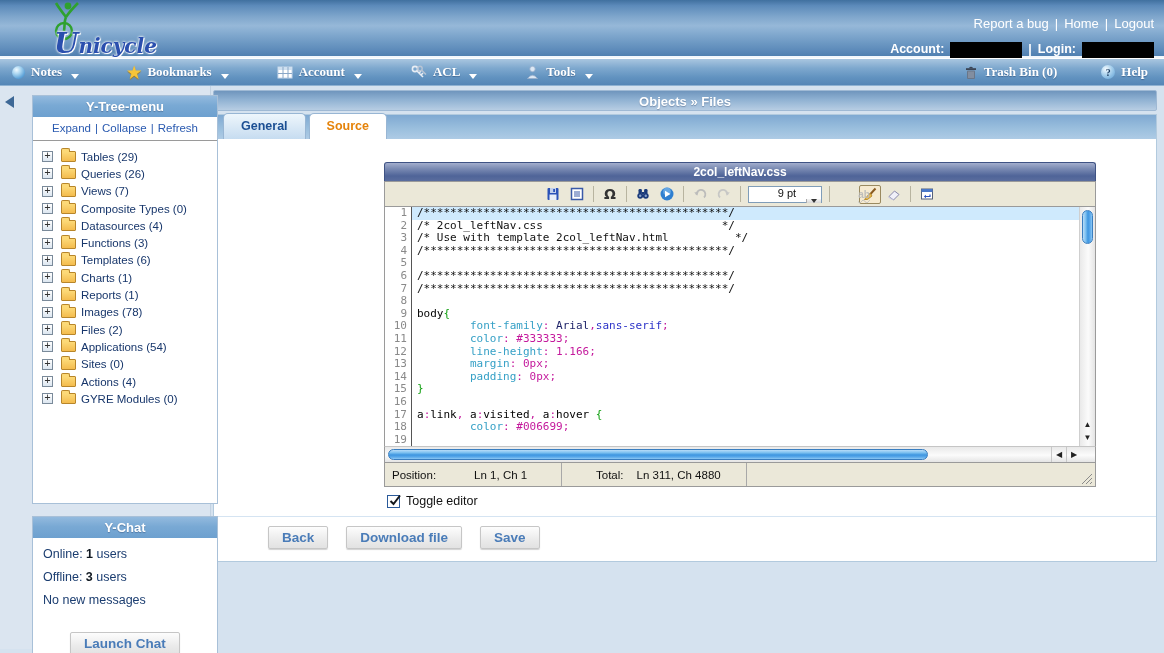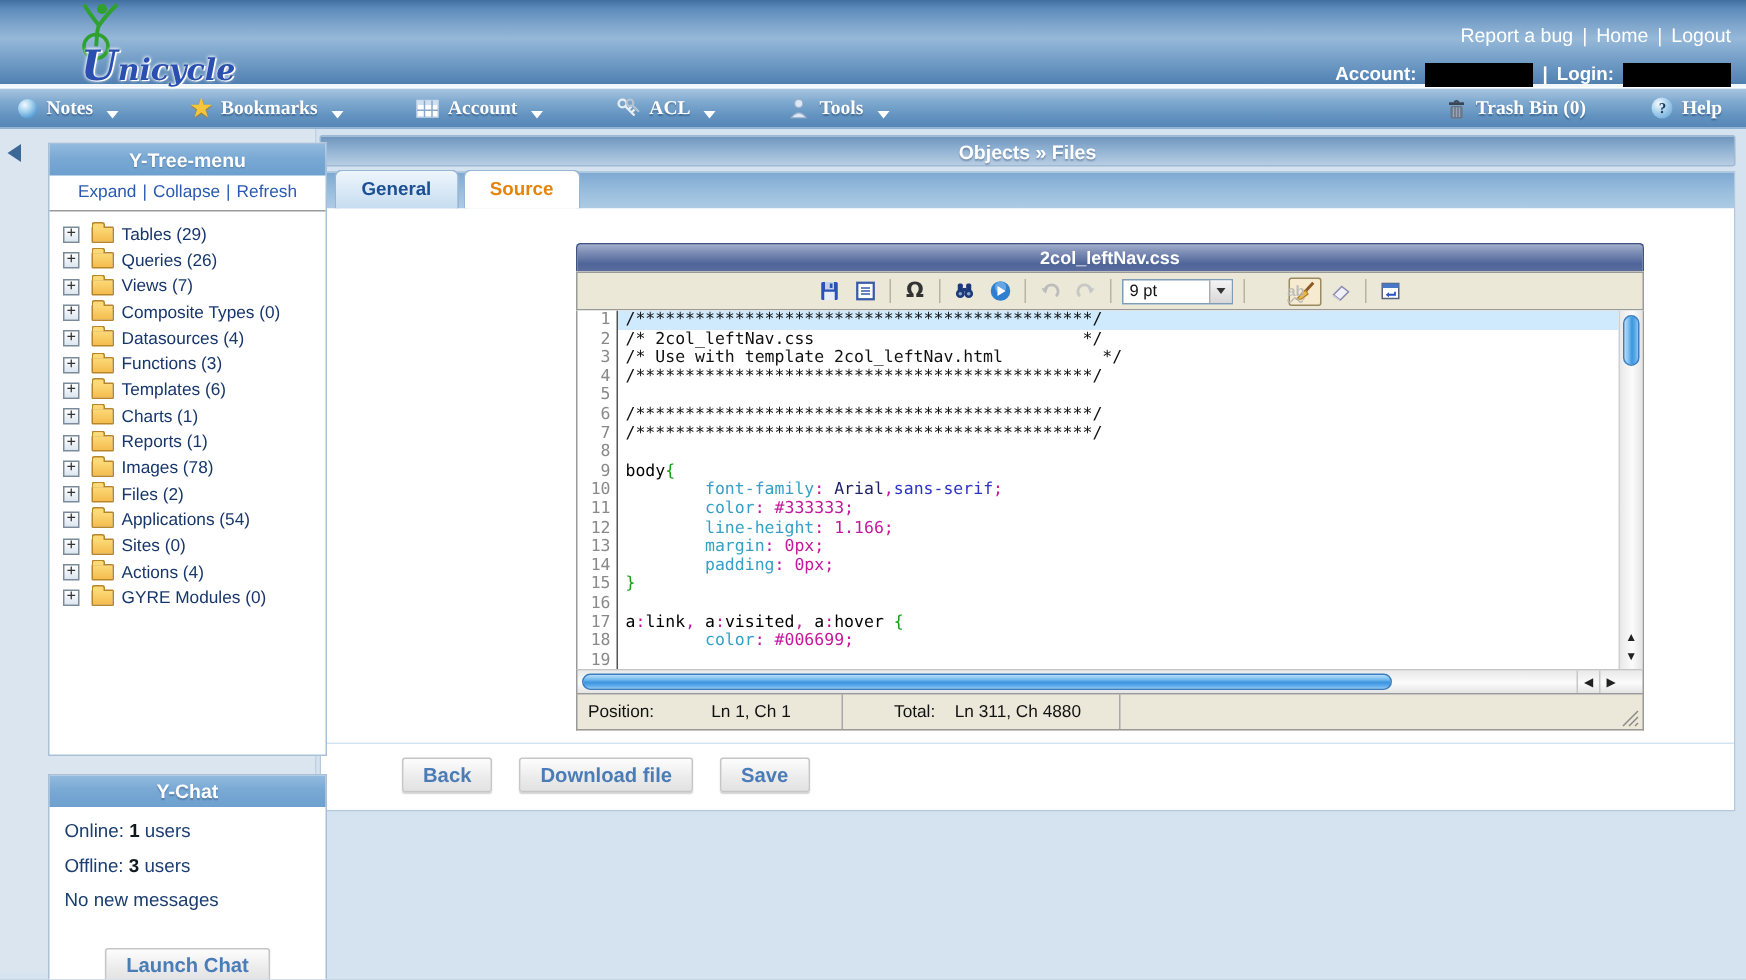--- a/index.html
+++ b/index.html
@@ -93,21 +93,21 @@
     border:1px solid #3f5384; border-bottom:none; border-radius:3px 3px 0 0; }
   .ed-toolbar { height:26px; background:#ebe8d8; border:1px solid #9a9a9a; display:flex; align-items:center;
     justify-content:center; gap:2px; }
   .tbtn { width:22px; height:19px; display:flex; align-items:center; justify-content:center; cursor:pointer; }
   .tbtn.disabled { opacity:.9; cursor:default; }
   .tbtn.active { background:#f6ead0; border:1px solid #9a8a60; border-radius:2px; }
   .tsep { width:1px; height:16px; background:#b8b4a0; margin:0 3px; }
   .omega { font-size:14px; font-weight:bold; color:#333; font-family:"DejaVu Sans",sans-serif; }
   .ab-gray { font-size:10px; font-weight:bold; color:#b9b9b9; text-decoration:underline wavy #b9b9b9;margin-left:36px; }
   .fs-select { width:74px; height:17px; background:#fff; border:1px solid #7f9db9; display:flex; align-items:center;
-    font-size:11px; color:#111; padding-left:4px; cursor:pointer; margin:0 2px; }
+    font-size:11px; color:#111; padding-left:4px; cursor:pointer; margin:0 2px;flex-direction:column; }
   .fs-btn { margin-left:auto; width:15px; height:15px; background:linear-gradient(180deg,#f4f4f4,#d8d8d8);
     border-left:1px solid #aaa; display:flex; align-items:center; justify-content:center; }
   .fs-btn .dn { width:0; height:0; border-left:3.5px solid transparent; border-right:3.5px solid transparent; border-top:4px solid #333; }
 
   .code-wrap { position:relative; height:239px; border-left:1px solid #9a9a9a; border-right:1px solid #9a9a9a;
     background:#fff; display:flex; overflow:hidden; }
   .gutter { width:27px; flex:none; font-family:"DejaVu Sans Mono",monospace; font-size:11px; line-height:12.6px;
     text-align:right; padding-right:4px; color:#8a8a8a; border-right:1px solid #555; }
   .code { flex:1; font-family:"DejaVu Sans Mono",monospace; font-size:11px; line-height:12.6px; overflow:hidden; }
   .cl { white-space:pre; padding-left:5px; height:12.6px; }
@@ -494,20 +494,28 @@
                 <span class="st-lab">Total:</span>
                 <span class="st-val">Ln 311, Ch 4880</span>
               </div>
               <div class="st-fill"></div>
               <svg class="grip" width="12" height="12" viewBox="0 0 12 12">
                 <path d="M11,1 L1,11 M11,5 L5,11 M11,9 L9,11" stroke="#8a8a8a" stroke-width="1"></path>
               </svg>
             </div>
           </div>
 
+          <div class="toggle-row">
+            <span class="checkbox">
+              <svg width="14" height="14" viewBox="0 0 14 14">
+                  <polyline points="2.5,7 5.5,10 12,1.5" stroke="#15181c" stroke-width="2" fill="none"></polyline>
+                </svg>
+            </span>
+            <span>Toggle editor</span>
+          </div>
         </div>
 
         <div class="btn-row">
           <button class="btn">Back</button>
           <button class="btn">Download file</button>
           <button class="btn">Save</button>
         </div>
       </div>
     </div>
   </div>

